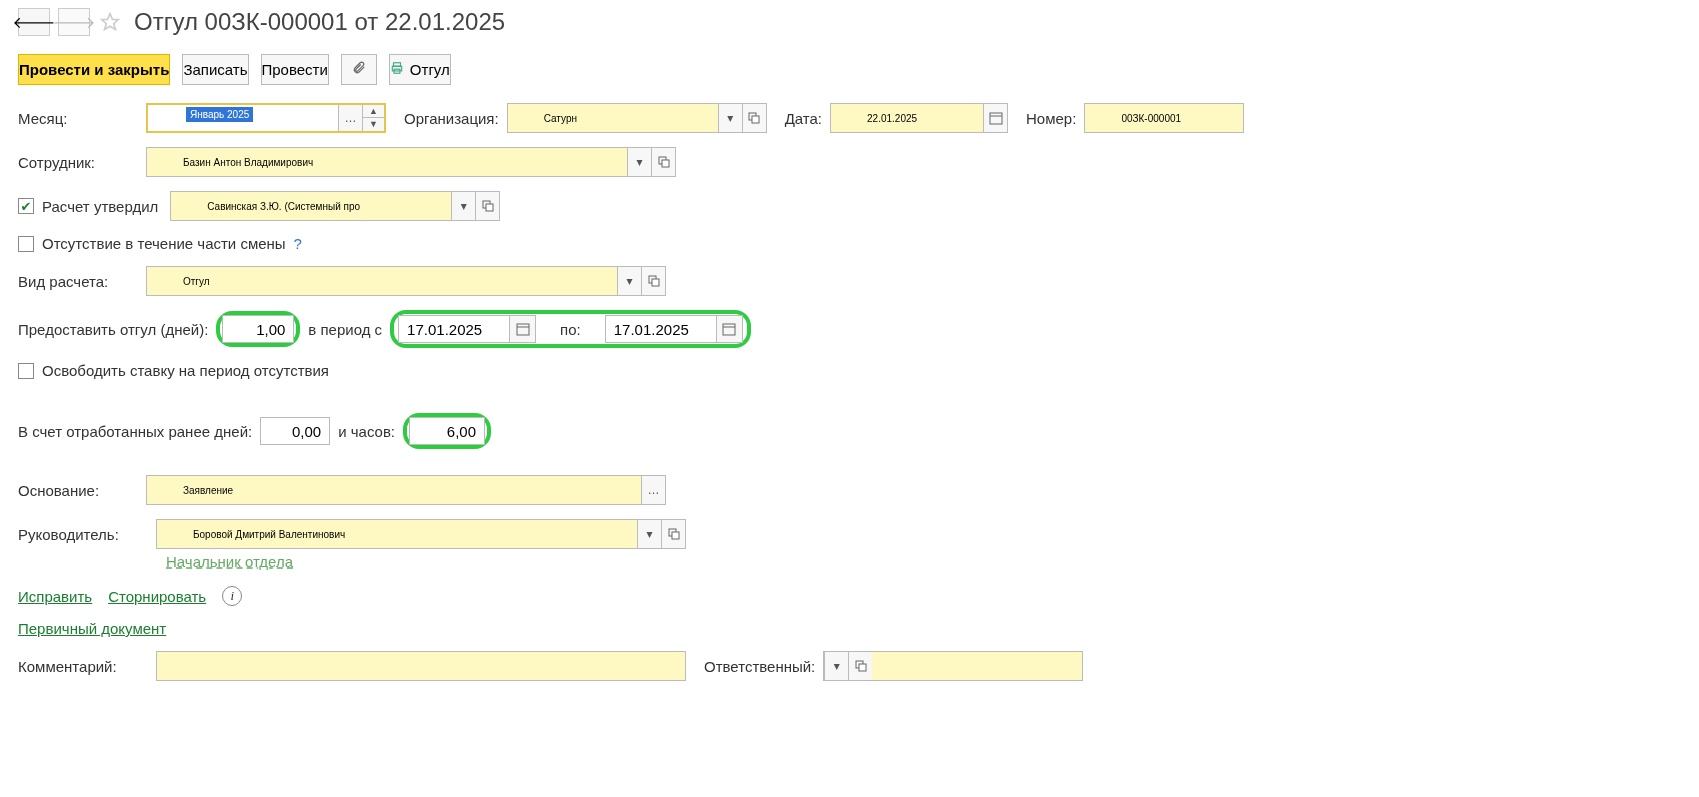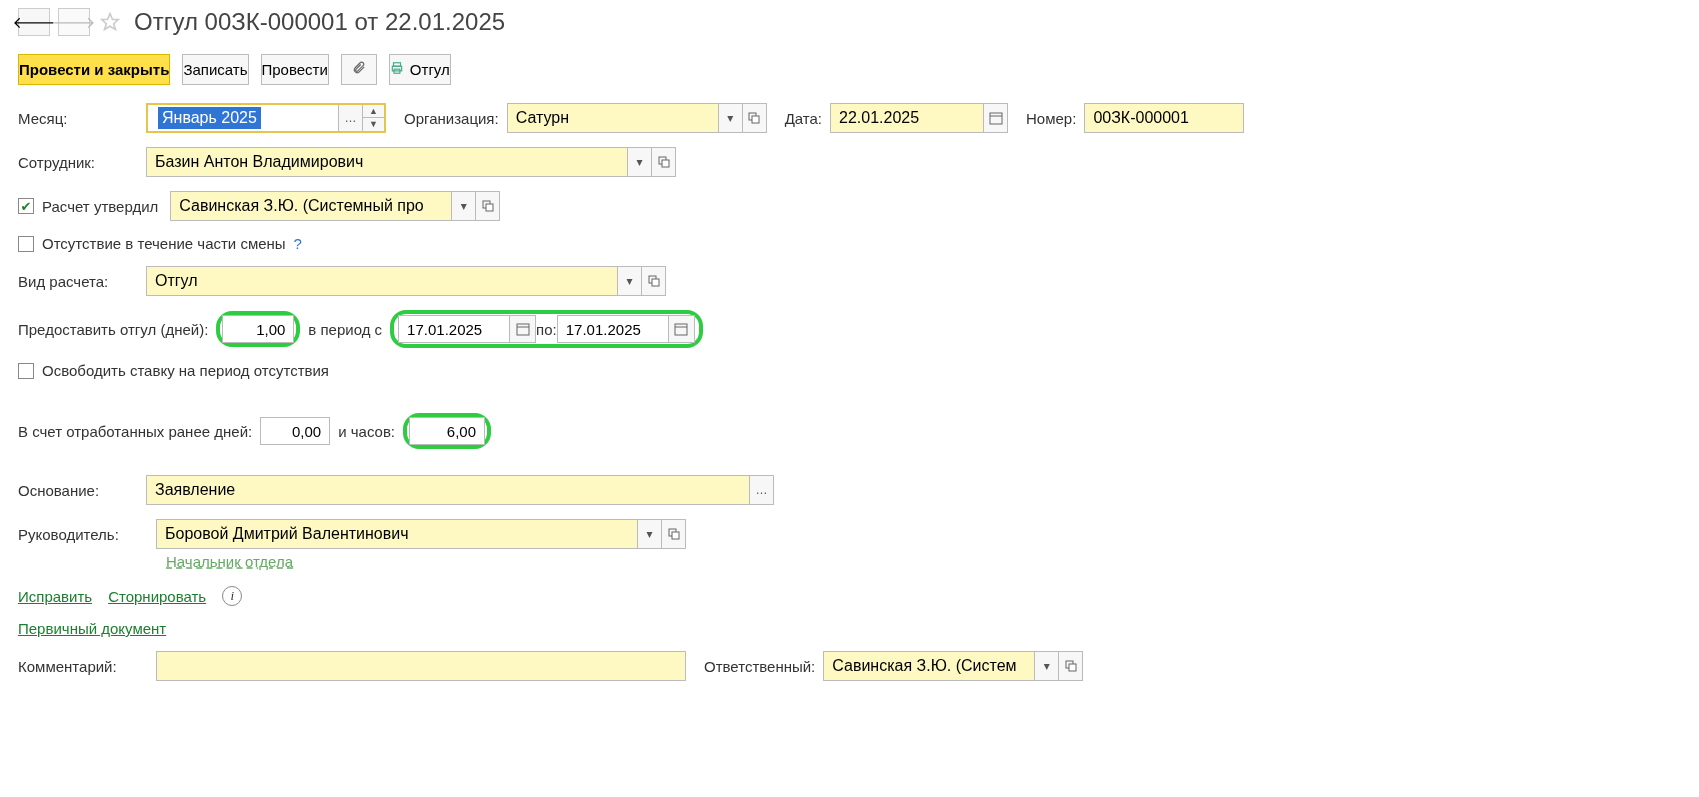--- a/index.html
+++ b/index.html
@@ -74,25 +74,26 @@
   .field-wrap {
     display: flex;
     align-items: stretch;
     border: 1px solid #bbb;
     height: 30px;
     background:#fef9c3;
   }
   .field-wrap input, .field-wrap .field-text {
     border: none;
     padding: 0 8px;
-    font-size: 16px;
+    font-size: 10px;
     background: transparent;
     outline: none;
     flex: 1;
     min-width: 0;
+    margin-left: 28px;
   }
   .field-wrap .mini-btn {
     width: 24px;
     border-left: 1px solid #bbb;
     display: flex;
     align-items:center;
     justify-content:center;
     background:#f7f7f7;
     font-size:12px;
     cursor:pointer;
@@ -284,21 +285,21 @@
       </span>
   </div>
 </div>
 
 <div class="form-row">
   <span class="label">Предоставить отгул (дней):</span>
   <span class="highlight-box tight">
     <input class="num-input" style="width: 72px;" value="1,00">
   </span>
   <span class="label">в период с</span>
-  <span class="highlight-box" style="gap:0">
+  <span class="highlight-box" style="gap:24px">
     <span class="date-wrap">
       <input value="17.01.2025" style="">
       <span class="cal-btn">
           <svg class="cal-svg" viewBox="0 0 14 14">
             <rect x="1" y="2" width="12" height="11" fill="none" stroke="#666"></rect>
             <line x1="1" y1="5" x2="13" y2="5" stroke="#666"></line>
           </svg>
         </span>
     </span>
     <span class="label">по:</span>
@@ -327,21 +328,21 @@
   <span class="label">и часов:</span>
   <span class="highlight-box tight">
     <input class="num-input" style="width: 76px;" value="6,00">
   </span>
 </div>
 
 <div style="height:12px"></div>
 
 <div class="form-row">
   <span class="label" style="width:120px">Основание:</span>
-  <div class="field-wrap" style="width:628px">
+  <div class="field-wrap" style="width:520px">
     <input value="Заявление" style="">
     <span class="mini-btn">…</span>
   </div>
 </div>
 
 <div class="form-row" style="margin-bottom:4px">
   <span class="label" style="width:130px">Руководитель:</span>
   <div class="field-wrap" style="width:530px">
     <input value="Боровой Дмитрий Валентинович" style="">
     <span class="mini-btn">▾</span>
@@ -368,21 +369,20 @@
   <span class="link-green">Первичный документ</span>
 </div>
 
 <div class="form-row">
   <span class="label" style="width:130px">Комментарий:</span>
   <div class="field-wrap" style="width:530px">
     <input value="" style="">
   </div>
   <span class="label" style="margin-left:10px">Ответственный:</span>
   <div class="field-wrap" style="width:260px">
-    <input value="Савинская З.Ю. (Систем" style="">
     <span class="mini-btn">▾</span>
     <span class="mini-btn">
         <svg class="ext-svg" viewBox="0 0 12 12">
           <rect x="1" y="1" width="7" height="7" fill="none" stroke="#666"></rect>
           <rect x="4" y="4" width="7" height="7" fill="#fff" stroke="#666"></rect>
         </svg>
       </span>
   </div>
 </div>
 

